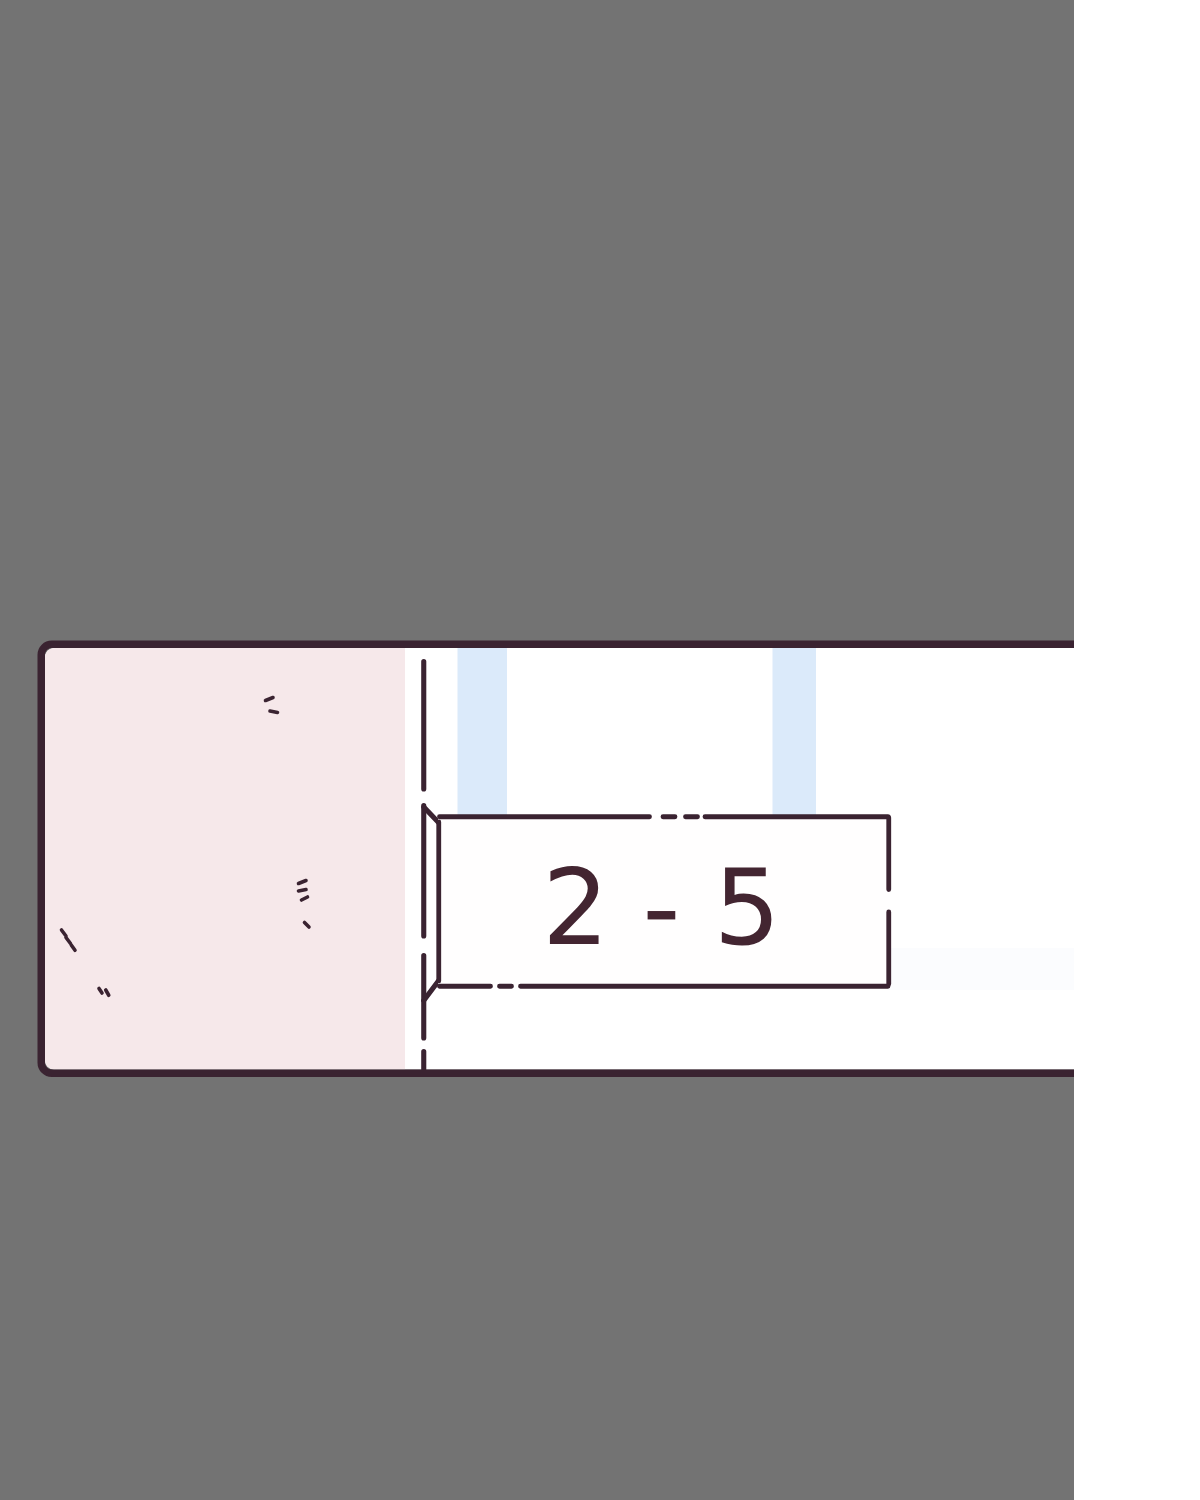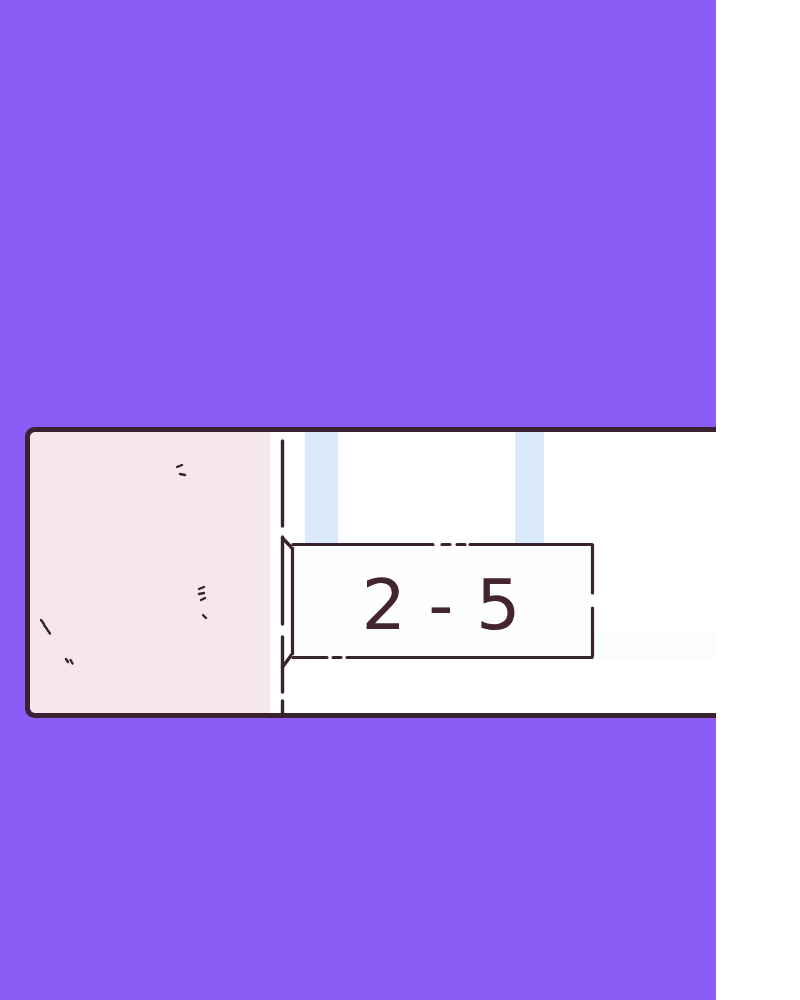--- a/index.html
+++ b/index.html
@@ -5,21 +5,21 @@
   html, body {
     margin: 0;
     padding: 0;
     background: #ffffff;
     font-family: "DejaVu Sans", sans-serif;
   }
   .canvas {
     position: relative;
     width: 716px;
     height: 1000px;
-    background: #8b5cf6;
+    background: #737373;
     overflow: hidden;
   }
   .panel-svg {
     position: absolute;
     left: 0;
     top: 0;
     display: block;
   }
   .sign-text {
     font-family: "DejaVu Sans", sans-serif;

